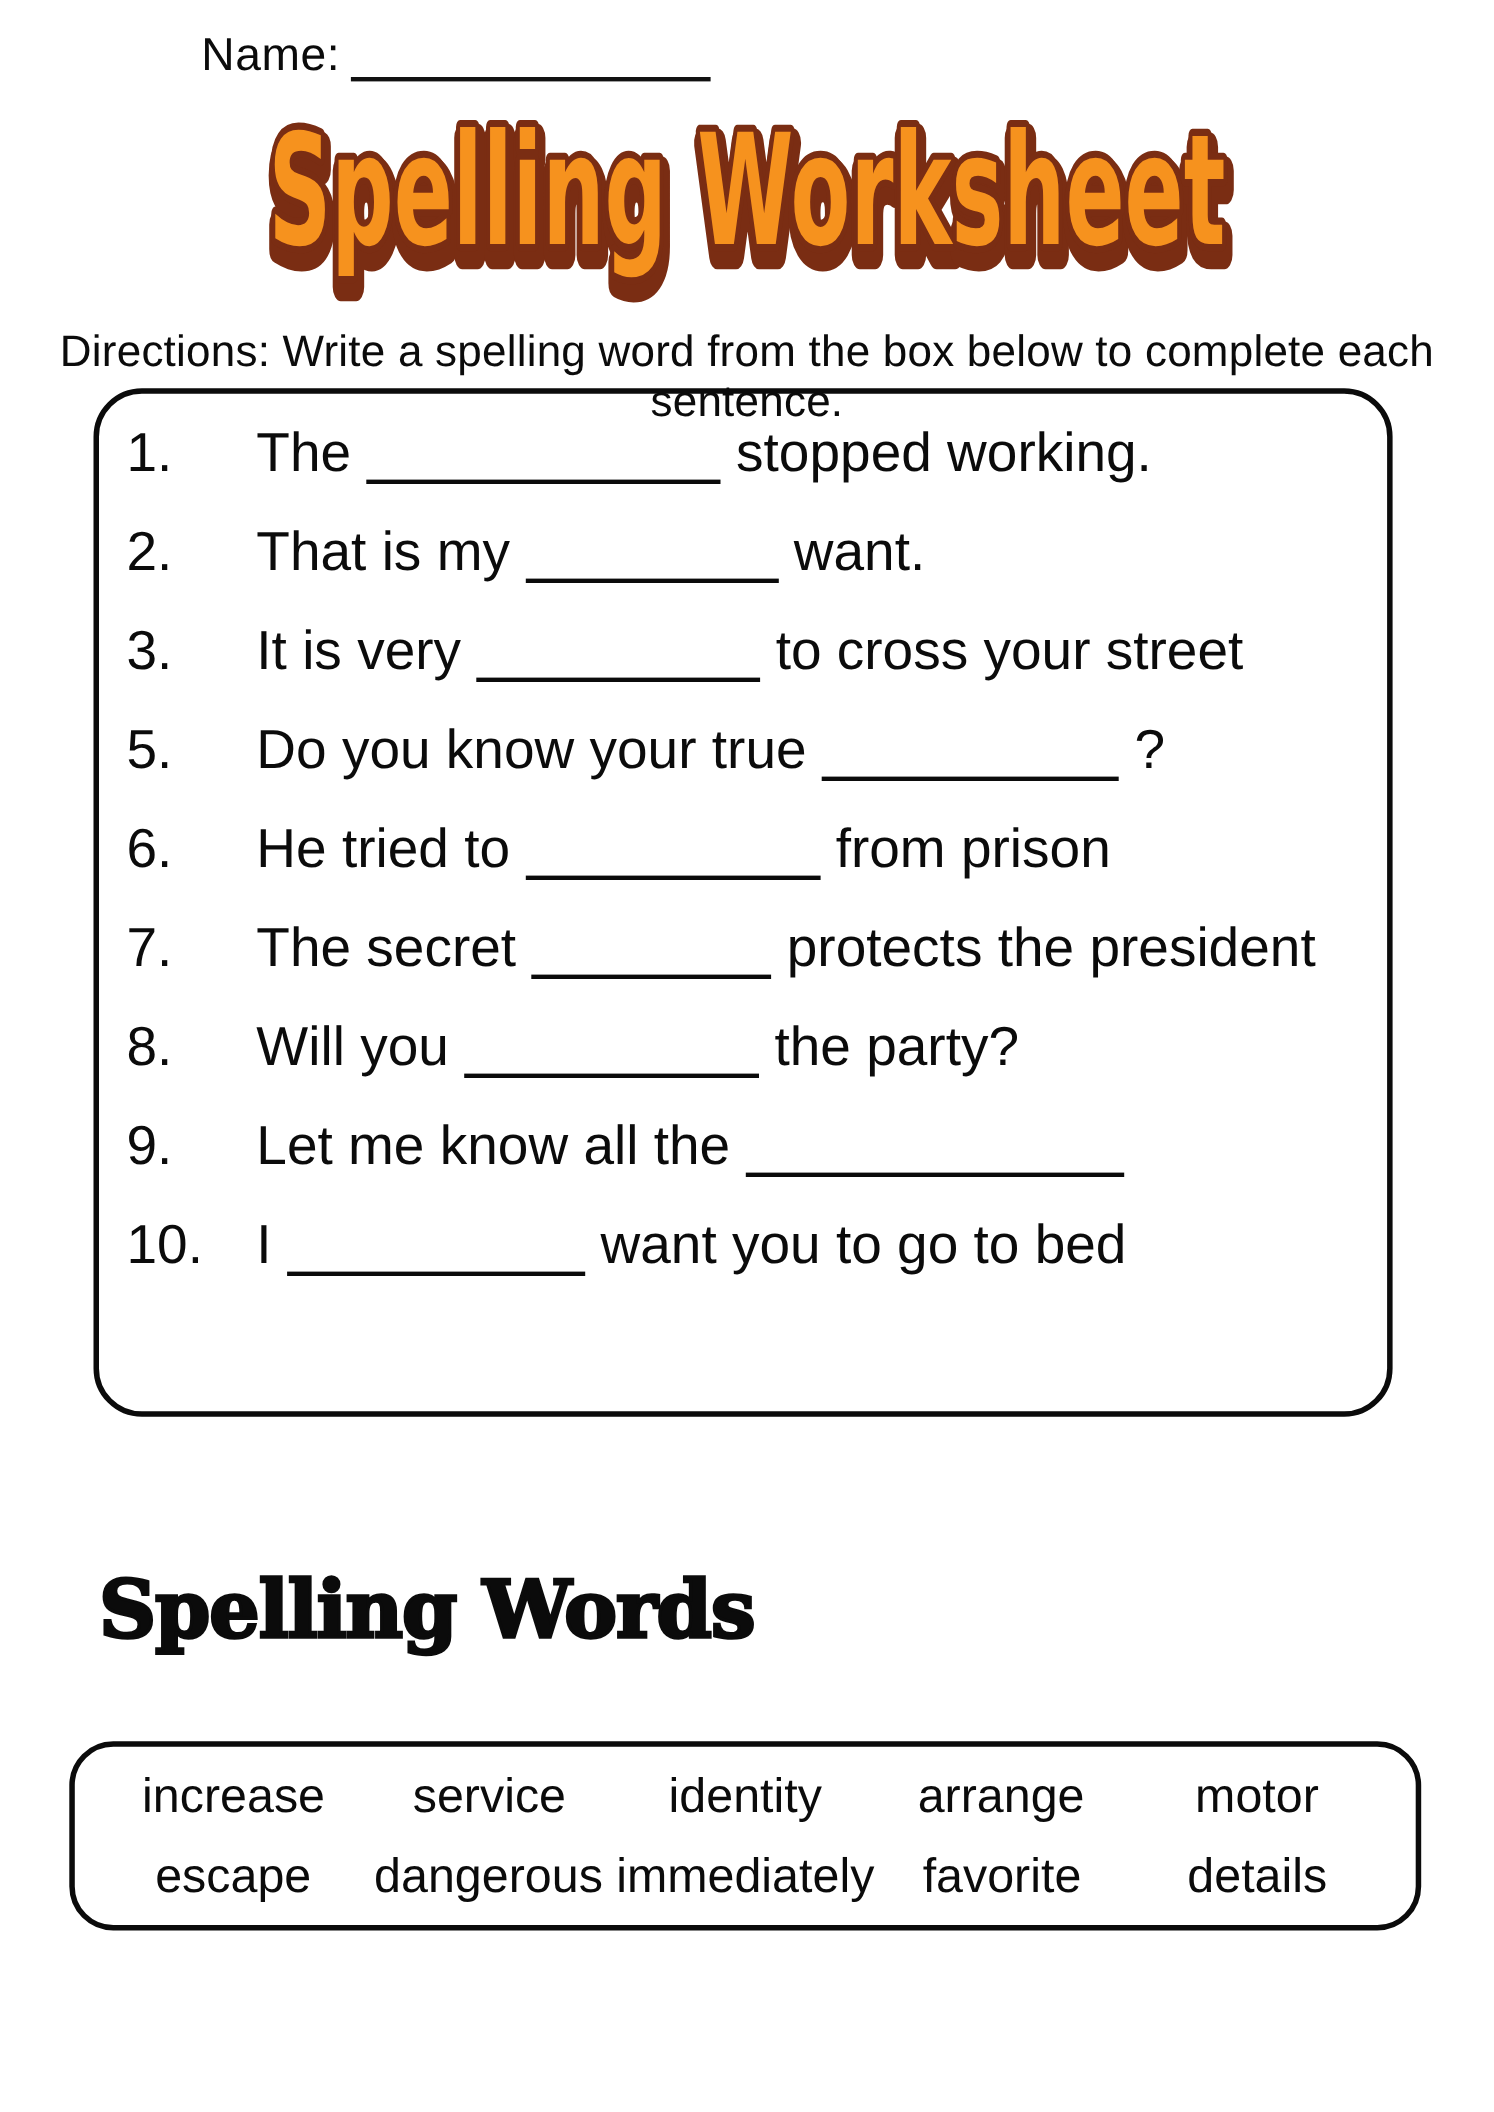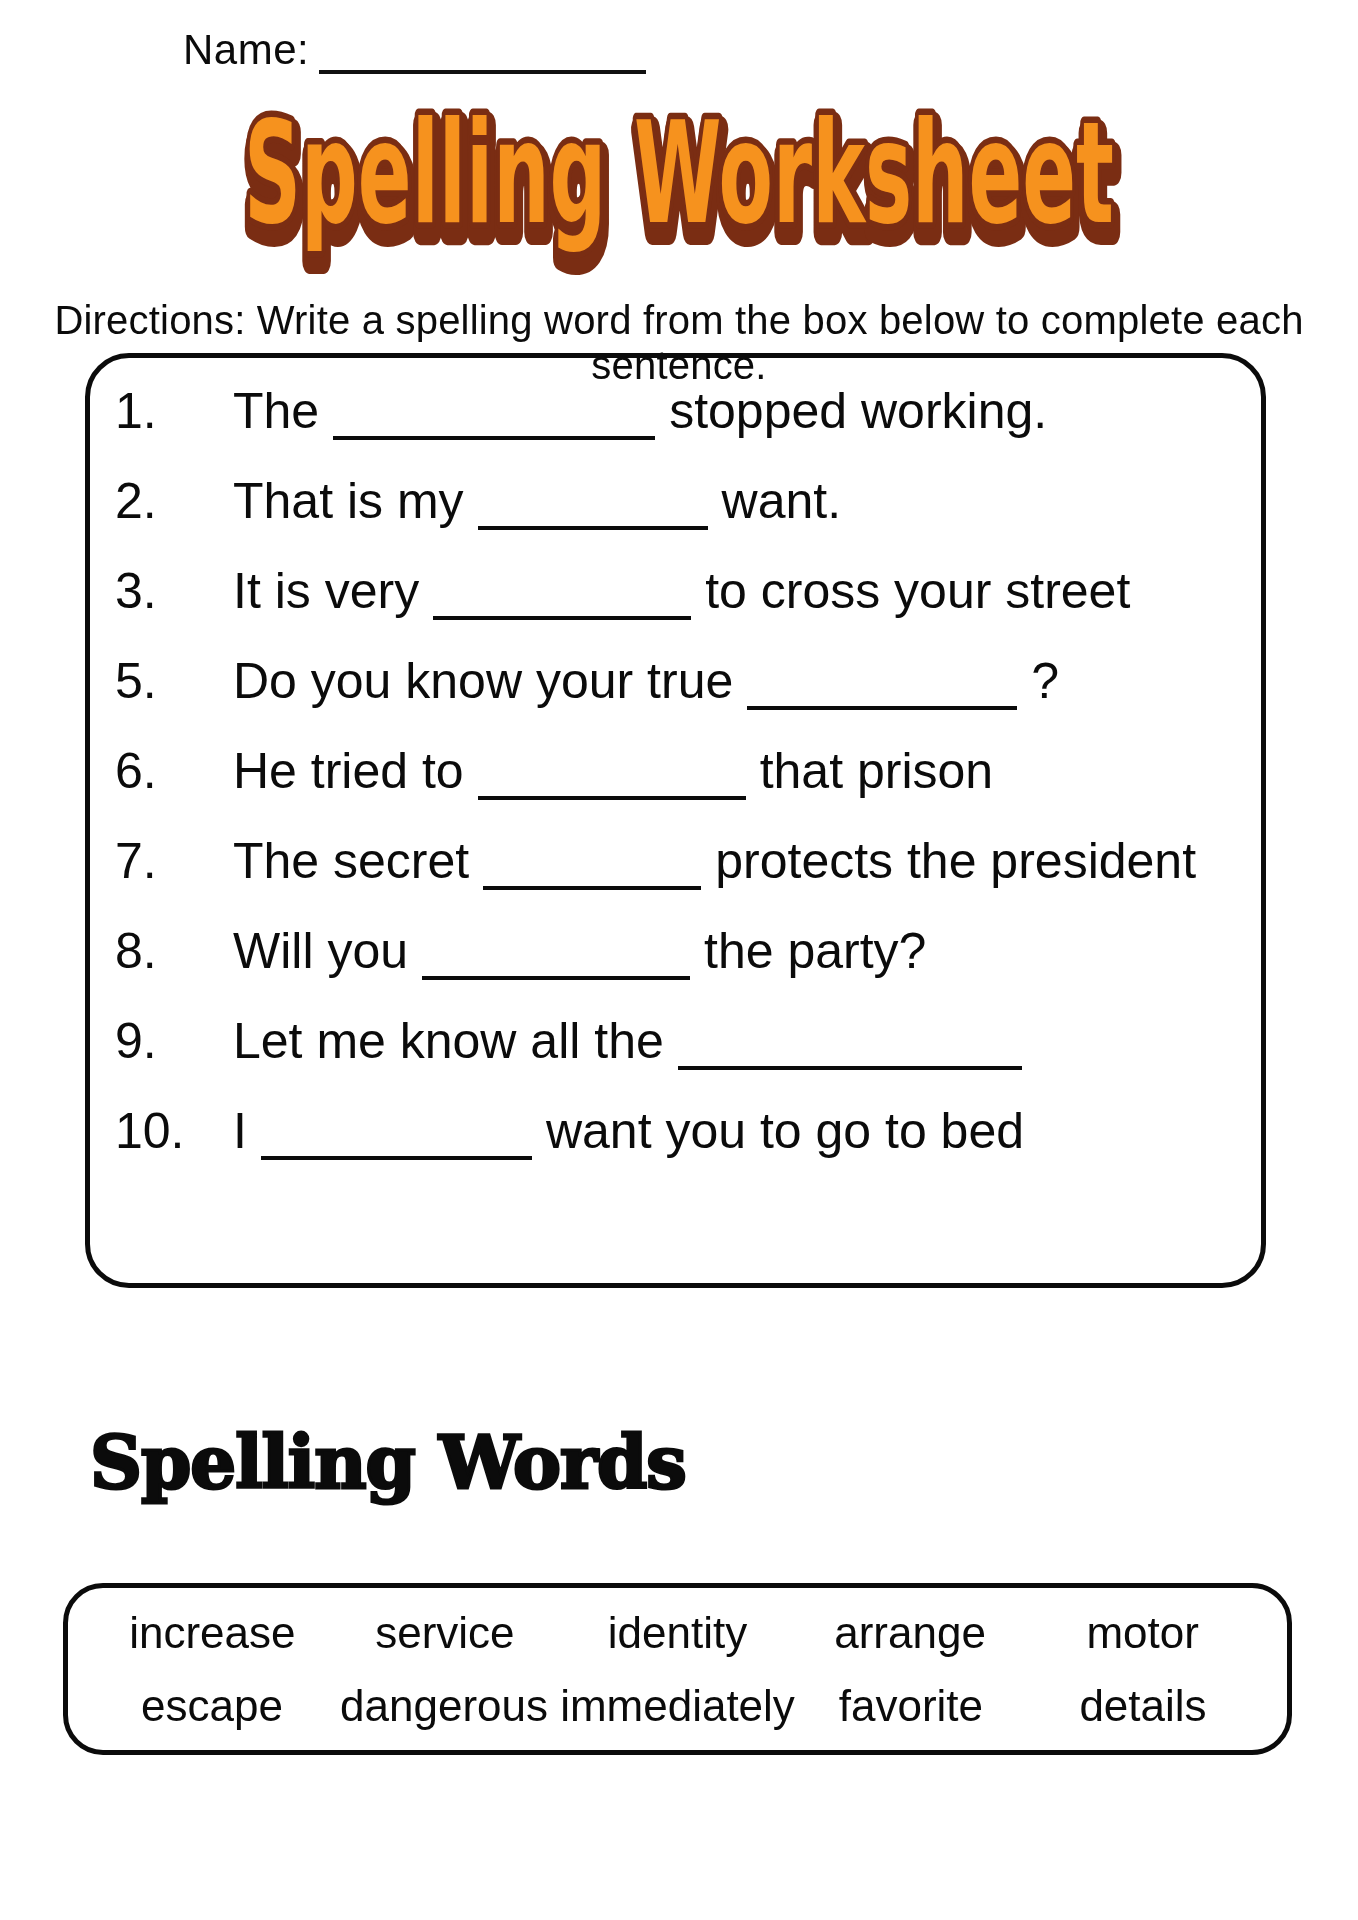--- a/index.html
+++ b/index.html
@@ -96,21 +96,21 @@
 <div class="sentence-box" id="sentenceBox">
   <div class="s-row"><span class="s-num">1.</span><span class="s-pre">The</span><span class="s-blank" style="width: 322px;"></span><span class="s-post">stopped working.</span></div>
 
   <div class="s-row"><span class="s-num">2.</span><span class="s-pre">That is my</span><span class="s-blank" style="width: 230px;"></span><span class="s-post">want.</span></div>
 
   <div class="s-row"><span class="s-num">3.</span><span class="s-pre">It is very</span><span class="s-blank" style="width: 258px;"></span><span class="s-post">to cross your street</span></div>
 
 
   <div class="s-row"><span class="s-num">5.</span><span class="s-pre">Do you know your true</span><span class="s-blank" style="width: 270px;"></span><span class="s-post">?</span></div>
 
-  <div class="s-row"><span class="s-num">6.</span><span class="s-pre">He tried to</span><span class="s-blank" style="width: 268px;"></span><span class="s-post">that prison</span></div>
+  <div class="s-row"><span class="s-num">6.</span><span class="s-pre">He tried to</span><span class="s-blank" style="width: 268px;"></span><span class="s-post">from prison</span></div>
 
   <div class="s-row"><span class="s-num">7.</span><span class="s-pre">The secret</span><span class="s-blank" style="width: 218px;"></span><span class="s-post">protects the president</span></div>
 
   <div class="s-row"><span class="s-num">8.</span><span class="s-pre">Will you</span><span class="s-blank" style="width: 268px;"></span><span class="s-post">the party?</span></div>
 
   <div class="s-row"><span class="s-num">9.</span><span class="s-pre">Let me know all the</span><span class="s-blank" style="width: 344px;"></span></div>
 
   <div class="s-row"><span class="s-num">10.</span><span class="s-pre">I</span><span class="s-blank" style="width: 271px;"></span><span class="s-post">want you to go to bed</span></div>
 </div>
 

